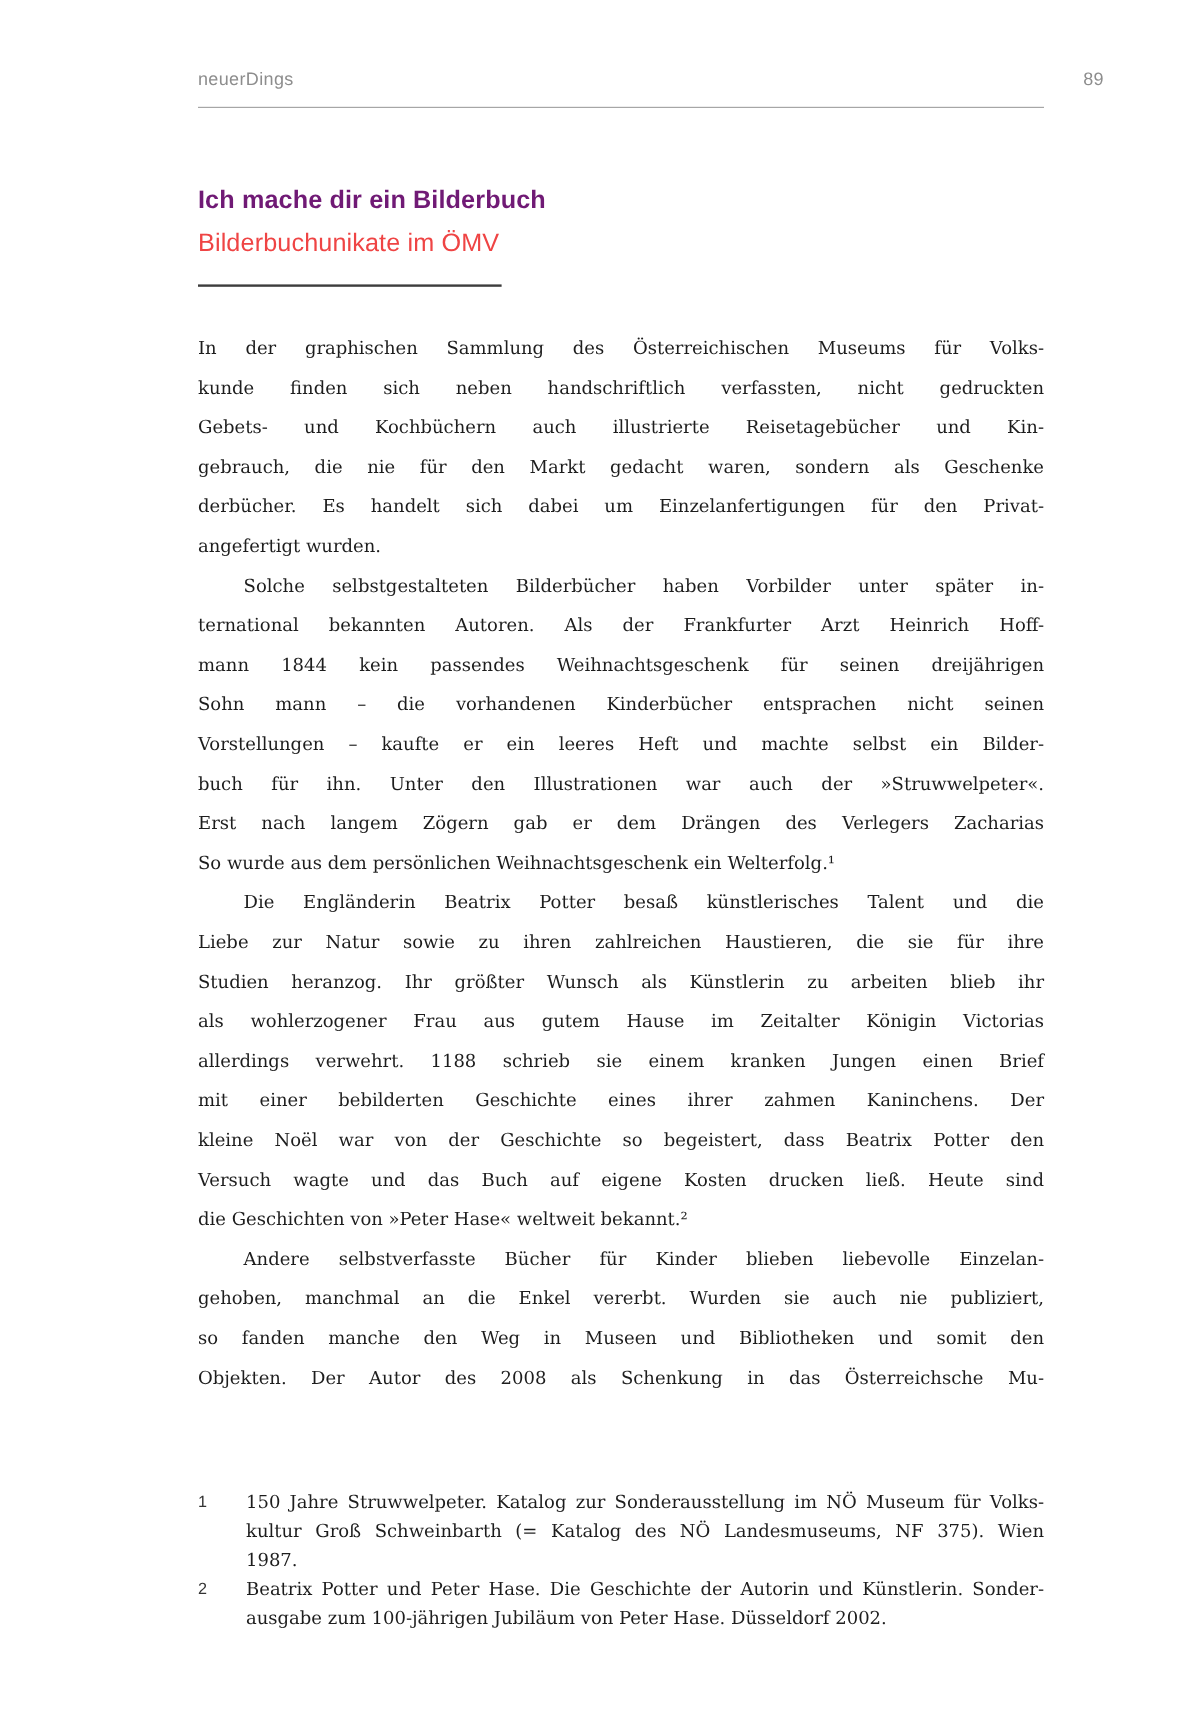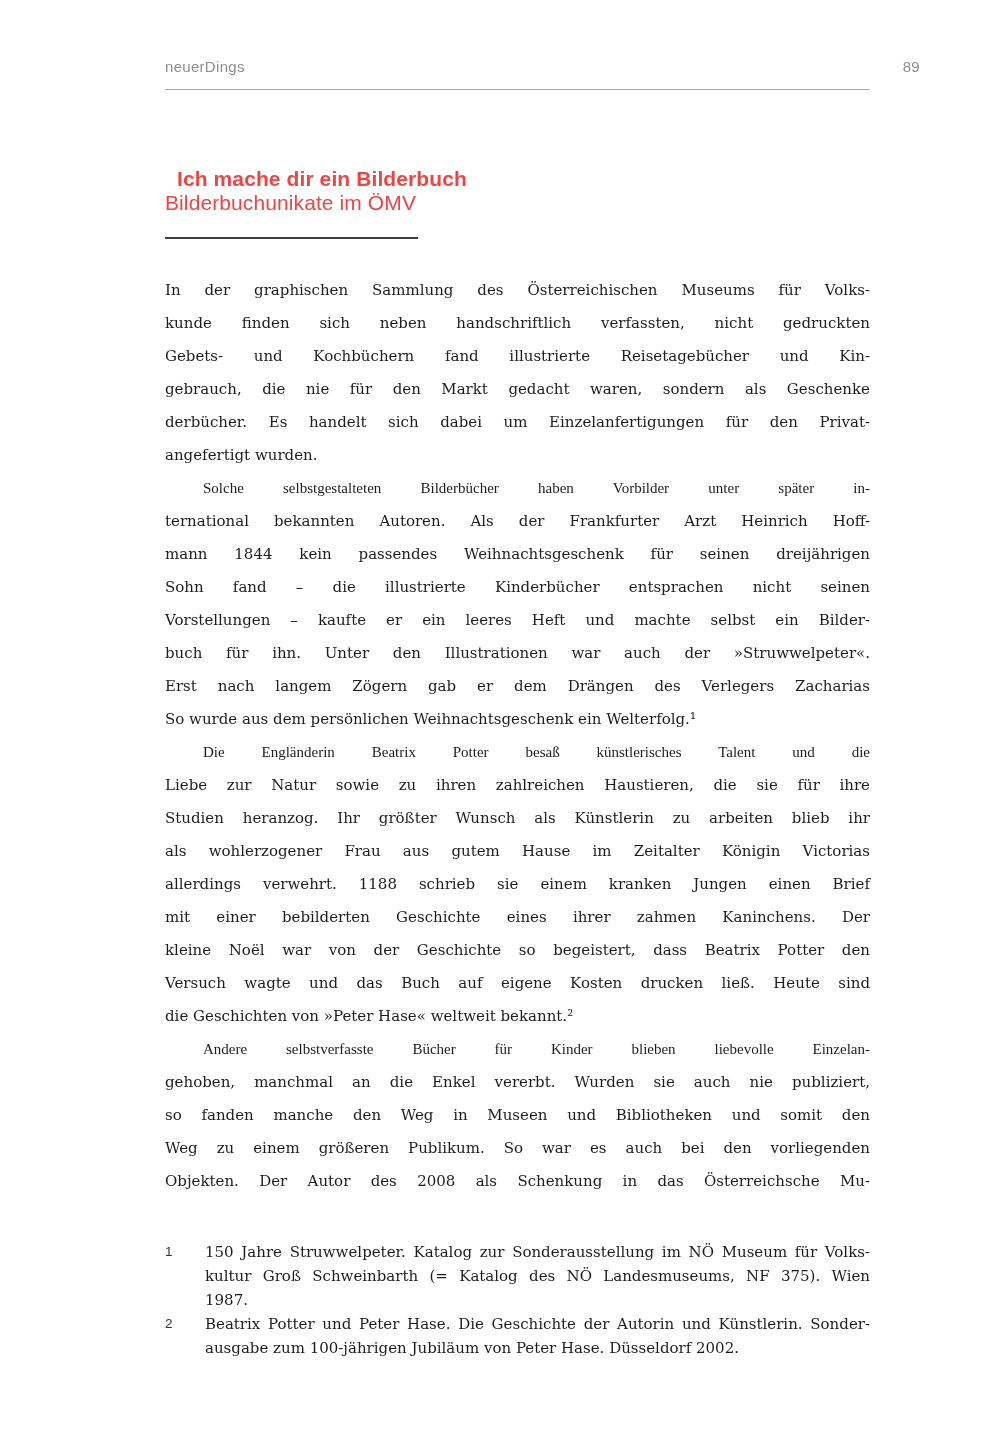--- a/index.html
+++ b/index.html
@@ -34,25 +34,25 @@
     width: 705px;
     height: 1px;
     background: #a6a6a6;
   }
 
   
   .article-title {
     position: absolute;
     left: 165px;
     top: 155px;
-    margin: 12px;
+    margin: 0;
     font-family: "Liberation Sans", sans-serif;
     font-size: 21px;
     font-weight: 700;
-    color: #ef4444;
+    color: #701a75;
     letter-spacing: 0.1px;
   }
   .article-subtitle {
     position: absolute;
     left: 165px;
     top: 191px;
     margin: 0;
     font-family: "Liberation Sans", sans-serif;
     font-size: 21px;
     font-weight: 400;
@@ -78,21 +78,21 @@
     font-size: 15px;
     line-height: 33px;
     color: #1d1d1d;
   }
   .tline {
     text-align: justify;
     text-align-last: justify;
     white-space: nowrap;
   }
   .tline-left { text-align-last: left; }
-  .tline-indent { text-indent: 38px; font-family: Liberation Serif, serif; }
+  .tline-indent { text-indent: 38px; }
 
   
   .footnotes {
     position: absolute;
     left: 165px;
     top: 1240px;
     width: 705px;
     font-family: "DejaVu Serif", serif;
     font-size: 15px;
     line-height: 24px;
@@ -121,51 +121,50 @@
   <div class="header-rule"></div>
 
   <h1 class="article-title">Ich mache dir ein Bilderbuch</h1>
   <h2 class="article-subtitle">Bilderbuchunikate im ÖMV</h2>
   <div class="title-rule"></div>
 
   <div class="body-text">
     <div class="paragraph">
         <div class="tline">In der graphischen Sammlung des Österreichischen Museums für Volks-</div>
         <div class="tline">kunde finden sich neben handschriftlich verfassten, nicht gedruckten</div>
-        <div class="tline">Gebets- und Kochbüchern fand illustrierte Reisetagebücher und Kin-</div>
+        <div class="tline">Gebets- und Kochbüchern auch illustrierte Reisetagebücher und Kin-</div>
         <div class="tline">gebrauch, die nie für den Markt gedacht waren, sondern als Geschenke</div>
         <div class="tline">derbücher. Es handelt sich dabei um Einzelanfertigungen für den Privat-</div>
         <div class="tline tline-left">angefertigt wurden.</div>
       </div>
     <div class="paragraph">
         <div class="tline tline-indent">Solche selbstgestalteten Bilderbücher haben Vorbilder unter später in-</div>
         <div class="tline">ternational bekannten Autoren. Als der Frankfurter Arzt Heinrich Hoff-</div>
         <div class="tline">mann 1844 kein passendes Weihnachtsgeschenk für seinen dreijährigen</div>
-        <div class="tline">Sohn fand – die illustrierte Kinderbücher entsprachen nicht seinen</div>
+        <div class="tline">Sohn mann – die vorhandenen Kinderbücher entsprachen nicht seinen</div>
         <div class="tline">Vorstellungen – kaufte er ein leeres Heft und machte selbst ein Bilder-</div>
         <div class="tline">buch für ihn. Unter den Illustrationen war auch der »Struwwelpeter«.</div>
         <div class="tline">Erst nach langem Zögern gab er dem Drängen des Verlegers Zacharias</div>
         <div class="tline tline-left">So wurde aus dem persönlichen Weihnachtsgeschenk ein Welterfolg.¹</div>
       </div>
     <div class="paragraph">
         <div class="tline tline-indent">Die Engländerin Beatrix Potter besaß künstlerisches Talent und die</div>
         <div class="tline">Liebe zur Natur sowie zu ihren zahlreichen Haustieren, die sie für ihre</div>
         <div class="tline">Studien heranzog. Ihr größter Wunsch als Künstlerin zu arbeiten blieb ihr</div>
         <div class="tline">als wohlerzogener Frau aus gutem Hause im Zeitalter Königin Victorias</div>
         <div class="tline">allerdings verwehrt. 1188 schrieb sie einem kranken Jungen einen Brief</div>
         <div class="tline">mit einer bebilderten Geschichte eines ihrer zahmen Kaninchens. Der</div>
         <div class="tline">kleine Noël war von der Geschichte so begeistert, dass Beatrix Potter den</div>
         <div class="tline">Versuch wagte und das Buch auf eigene Kosten drucken ließ. Heute sind</div>
         <div class="tline tline-left">die Geschichten von »Peter Hase« weltweit bekannt.²</div>
       </div>
     <div class="paragraph">
         <div class="tline tline-indent">Andere selbstverfasste Bücher für Kinder blieben liebevolle Einzelan-</div>
         <div class="tline">gehoben, manchmal an die Enkel vererbt. Wurden sie auch nie publiziert,</div>
         <div class="tline">so fanden manche den Weg in Museen und Bibliotheken und somit den</div>
-        <div class="tline">Weg zu einem größeren Publikum. So war es auch bei den vorliegenden</div>
         <div class="tline">Objekten. Der Autor des 2008 als Schenkung in das Österreichsche Mu-</div>
       </div>
   </div>
 
   <div class="footnotes">
     <div class="footnote">
       <span class="fn-num">1</span>
       <div class="fn-text">
           <div class="tline">150 Jahre Struwwelpeter. Katalog zur Sonderausstellung im NÖ Museum für Volks-</div>
           <div class="tline">kultur Groß Schweinbarth (= Katalog des NÖ Landesmuseums, NF 375). Wien</div>

